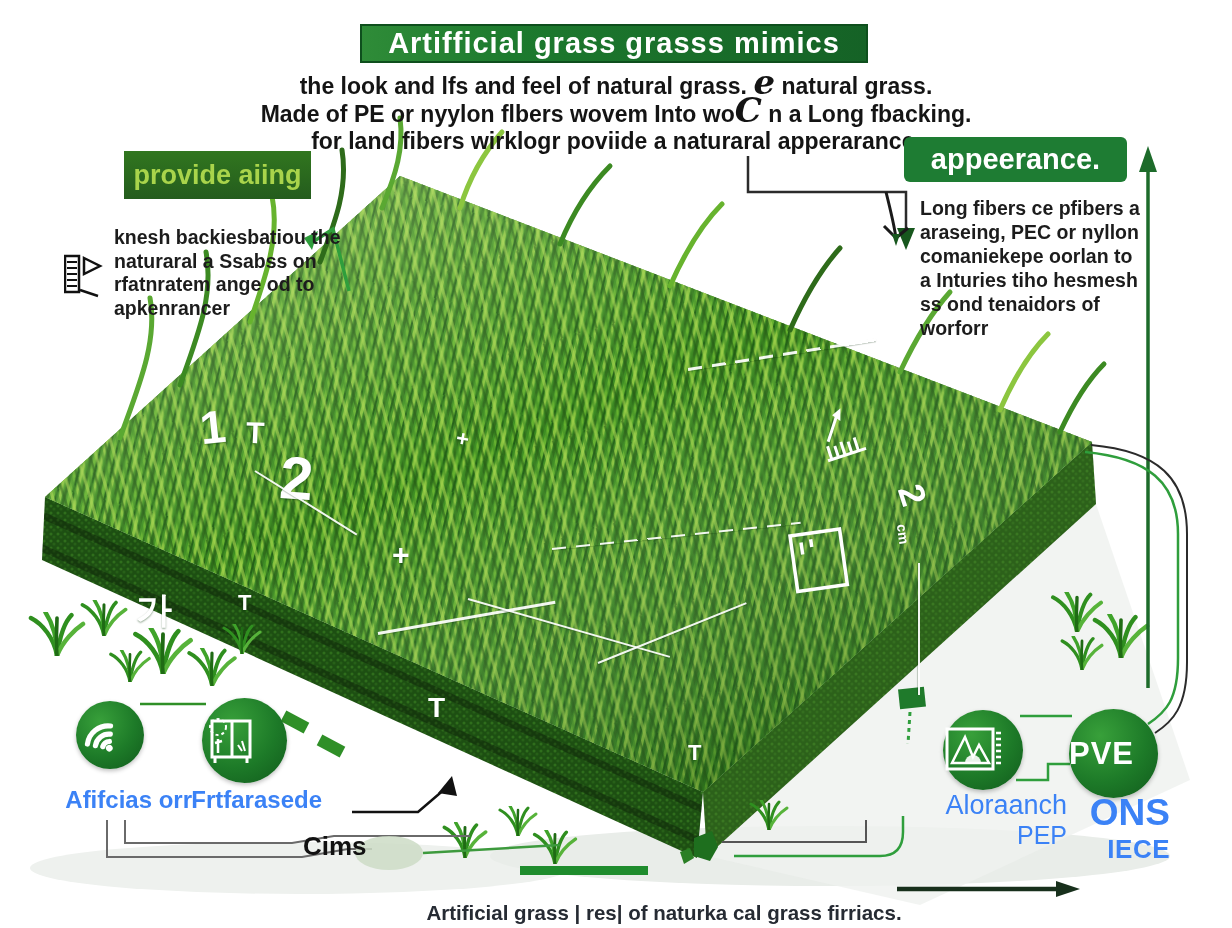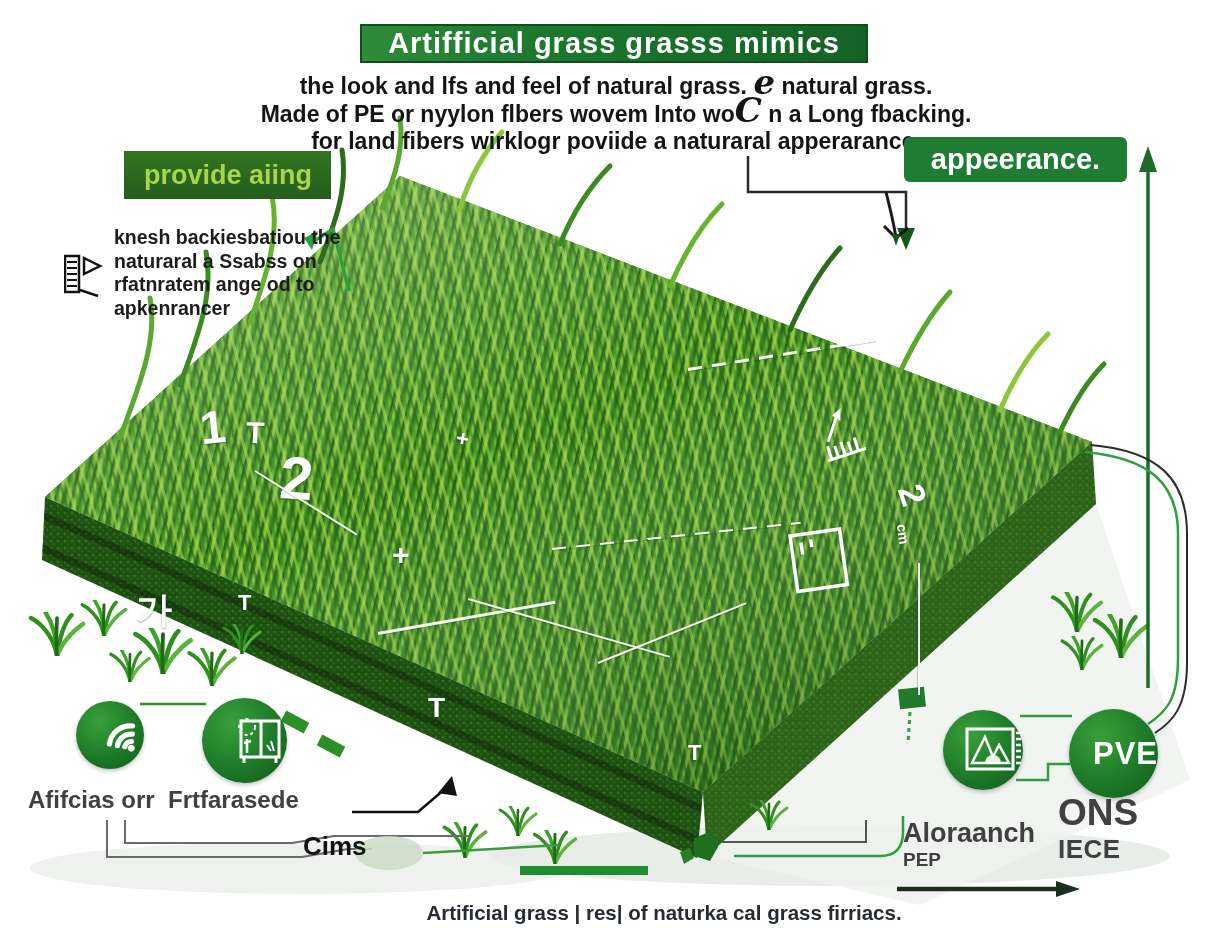--- a/index.html
+++ b/index.html
@@ -9,41 +9,41 @@
   
   .banner{left:360px;top:24px;width:508px;height:39px;line-height:39px;text-align:center;
           background:linear-gradient(90deg,#2f8c38,#1d7a2e 30%,#156226);color:#ffffff;
           font-size:29px;font-weight:bold;letter-spacing:1px;box-shadow:0 0 0 2px #0e4f1d inset;}
   
   .intro{left:0;top:72px;width:1232px;text-align:center;font-size:23px;line-height:27px;
          font-weight:600;color:#141414;}
   .intro .b{font-weight:800;}
   .script{font-family:"DejaVu Serif",serif;font-style:italic;font-weight:bold;font-size:34px;line-height:20px;}
   
-  .leftbox{left:124px;top:151px;width:187px;height:48px;line-height:48px;text-align:left;
-           background:linear-gradient(180deg,#31761f,#245c1d);color:#a9d44b;font-size:27px;font-weight:bold;padding-left:20px;}
+  .leftbox{left:124px;top:151px;width:187px;height:48px;line-height:48px;text-align:center;
+           background:linear-gradient(180deg,#31761f,#245c1d);color:#a9d44b;font-size:27px;font-weight:bold;}
   .leftnote{left:114px;top:226px;width:228px;font-size:19.5px;line-height:23.5px;font-weight:600;color:#1c1c1c;}
   
   .rightbox{left:904px;top:137px;width:223px;height:45px;line-height:45px;text-align:center;
             background:#1e7c33;color:#ffffff;font-size:29px;font-weight:bold;border-radius:6px;}
   .rightnote{left:920px;top:196px;width:238px;font-size:19.5px;line-height:24px;font-weight:600;color:#1c1c1c;}
   
   .circle{border-radius:50%;background:radial-gradient(circle at 35% 30%,#38a03a,#1d7a28 55%,#115a1c);
-          display:flex;align-items:center;justify-content:flex-end;box-shadow:0 2px 4px rgba(0,0,0,.25);}
+          display:flex;align-items:center;justify-content:flex-start;box-shadow:0 2px 4px rgba(0,0,0,.25);}
   .c1{left:76px;top:701px;width:68px;height:68px;}
   .c2{left:202px;top:698px;width:85px;height:85px;}
   .c3{left:943px;top:710px;width:80px;height:80px;}
   .c4{left:1069px;top:709px;width:89px;height:89px;color:#fff;font-size:31px;font-weight:bold;letter-spacing:1px;}
-  .clabel{text-align:left;color:#404040;}
+  .clabel{text-align:right;color:#3b82f6;}
   .lab1a{left:28px;top:786px;width:164px;font-size:24px;font-weight:600;}
   .lab1b{font-size:28px;font-weight:bold;letter-spacing:1px;}
   .lab2a{left:168px;top:786px;width:154px;font-size:24px;font-weight:bold;}
   .lab2b{font-size:31px;font-weight:600;letter-spacing:1px;}
-  .lab3a{left:903px;top:818px;width:164px;font-size:27px;font-weight:700;}
-  .lab3b{font-size:19px;}
+  .lab3a{left:903px;top:790px;width:164px;font-size:27px;font-weight:400;}
+  .lab3b{font-size:25px;}
   .lab4a{left:1058px;top:792px;width:112px;font-size:37px;font-weight:600;}
   .lab4b{font-size:26px;font-weight:bold;letter-spacing:.5px;}
   .cims{left:303px;top:795px;font-size:26px;font-weight:600;color:#111;margin-top:36px;}
   
   .caption{left:0;top:901px;width:1232px;text-align:center;font-size:20.5px;font-weight:600;color:#262b33;padding-left:48px;}
   
   .tmark{position:absolute;color:#ffffff;font-weight:bold;text-shadow:0 1px 2px rgba(0,50,0,.45);
          transform-origin:center;white-space:nowrap;}
   .tline{position:absolute;background:#ffffff;transform-origin:left center;opacity:.93;
          box-shadow:0 1px 1px rgba(0,40,0,.25);}
@@ -228,20 +228,27 @@
 
   <svg class="abs" style="left:64px;top:250px" width="40" height="48" viewBox="0 0 40 48">
     <rect x="1" y="6" width="14" height="36" stroke="#111" stroke-width="2.5" fill="none"></rect>
     <path d="M3,12 h10 M3,18 h10 M3,24 h10 M3,30 h10 M3,36 h10" stroke="#111" stroke-width="2"></path>
     <path d="M20,8 L36,16 L20,24 Z" stroke="#111" stroke-width="2.5" fill="#fff"></path>
     <path d="M16,40 L34,46" stroke="#111" stroke-width="2.5"></path>
   </svg>
 
   <div class="abs rightbox"><span>appeerance.</span></div>
 
+  <div class="abs rightnote">
+    <div>Long fibers ce pfibers a</div>
+    <div>araseing, PEC or nyllon</div>
+    <div>comaniekepe oorlan to</div>
+    <div>a Inturies tiho hesmesh</div>
+    <div>ss ond tenaidors of worforr</div>
+  </div>
 
   <svg class="abs" style="left:882px;top:190px" width="30" height="62" viewBox="0 0 30 62">
     <path d="M4,2 C8,18 12,34 14,48" stroke="#1a1a1a" stroke-width="3" fill="none"></path>
     <path d="M14,48 L2,36 M14,48 L26,38" stroke="#1a1a1a" stroke-width="3" fill="none"></path>
     <polygon points="10,44 18,44 14,56" fill="#17571d"></polygon>
   </svg>
 
   <div class="abs circle c1">
     <svg width="46" height="46" viewBox="0 0 44 44">
       <g transform="rotate(-38 22 22)" stroke="#ffffff" stroke-width="5" fill="none" stroke-linecap="round">

